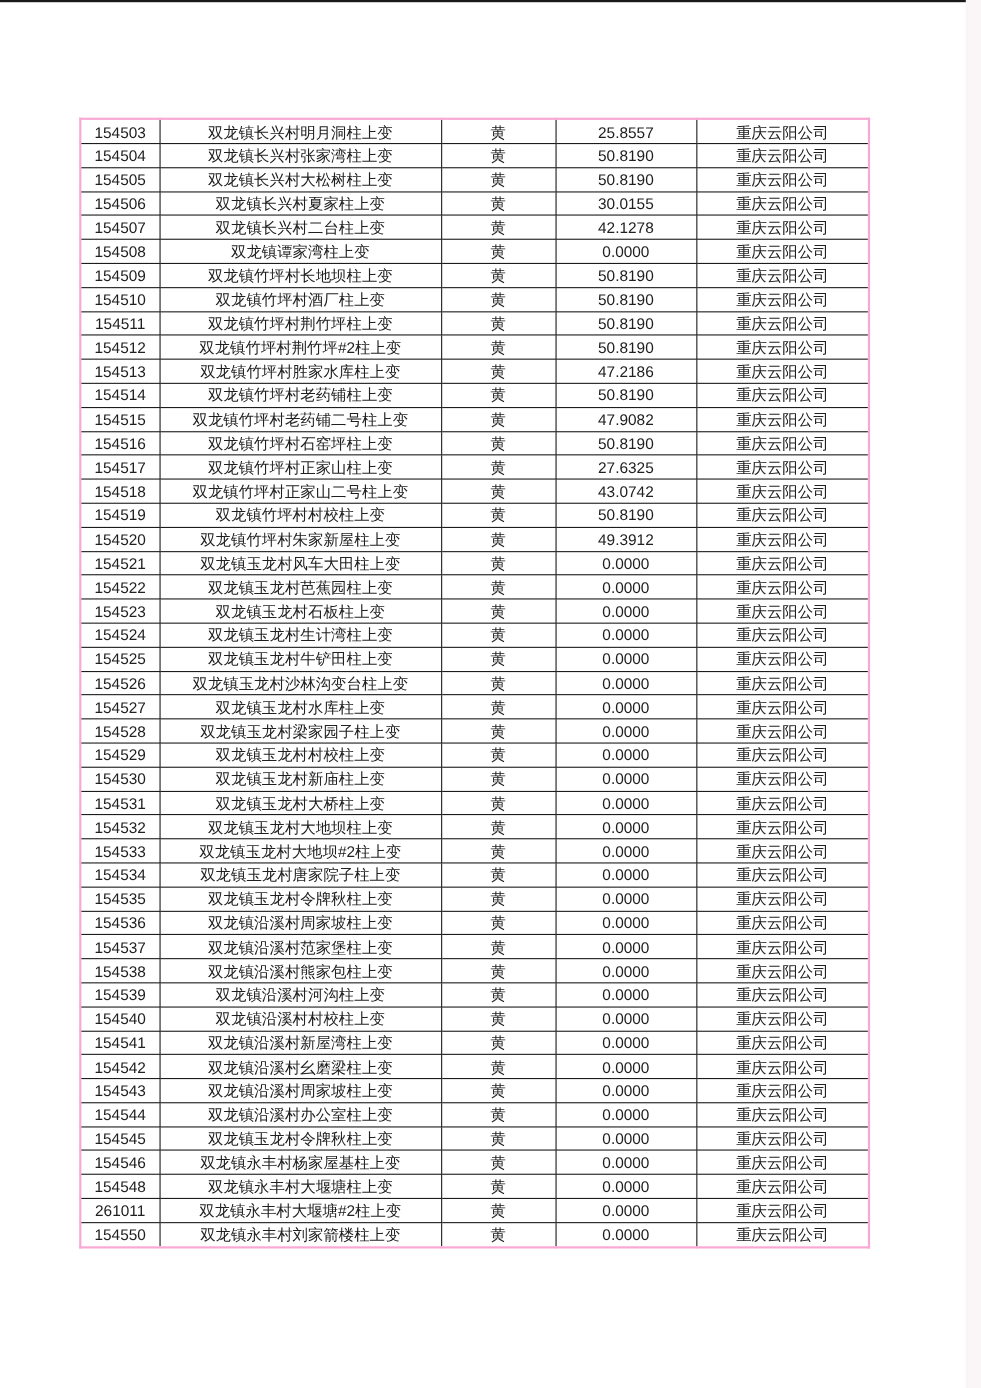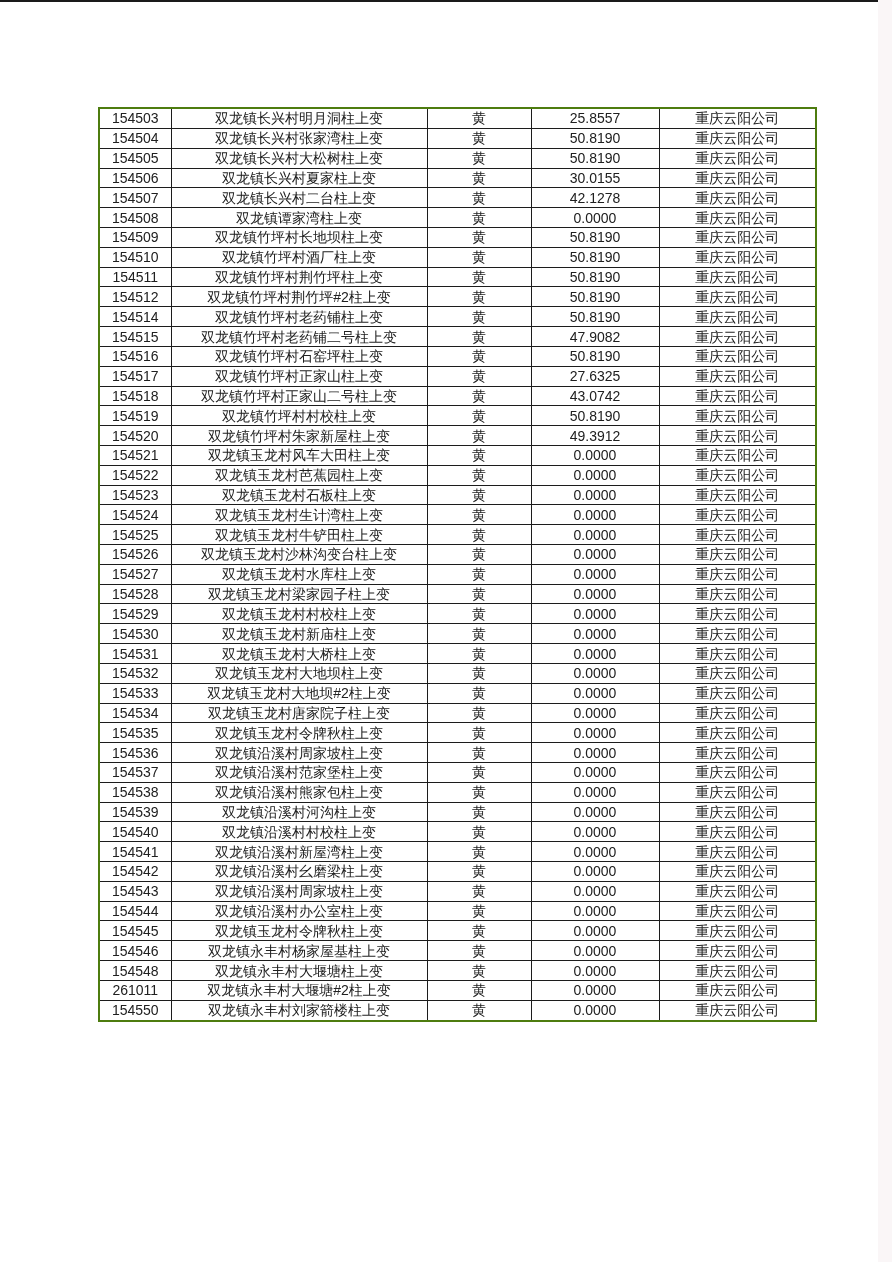--- a/index.html
+++ b/index.html
@@ -28,27 +28,27 @@
   .right-edge-strip {
     position: absolute;
     top: 0;
     right: 0;
     width: 14px;
     height: 1262px;
     background: #faf6f7;
   }
   table.data-table {
     position: absolute;
-    left: 98px;
+    left: 72px;
     top: 107px;
     width: 717px;
-    height: 915px;
+    height: 1028px;
     border-collapse: collapse;
     table-layout: fixed;
-    border: 2px solid #4d7c0f;
+    border: 2px solid #f9a8d4;
   }
   table.data-table td {
     border: 1.5px solid #1c1c1c;
     padding: 0 2px;
     text-align: center;
     vertical-align: middle;
     font-size: 14px;
     line-height: 1;
     color: #202020;
     white-space: nowrap;
@@ -141,20 +141,27 @@
       <td class="col-company">重庆云阳公司</td>
     </tr>
         <tr>
       <td class="col-id">154512</td>
       <td class="col-name">双龙镇竹坪村荆竹坪#2柱上变</td>
       <td class="col-phase">黄</td>
       <td class="col-value">50.8190</td>
       <td class="col-company">重庆云阳公司</td>
     </tr>
         <tr>
+      <td class="col-id">154513</td>
+      <td class="col-name">双龙镇竹坪村胜家水库柱上变</td>
+      <td class="col-phase">黄</td>
+      <td class="col-value">47.2186</td>
+      <td class="col-company">重庆云阳公司</td>
+    </tr>
+        <tr>
       <td class="col-id">154514</td>
       <td class="col-name">双龙镇竹坪村老药铺柱上变</td>
       <td class="col-phase">黄</td>
       <td class="col-value">50.8190</td>
       <td class="col-company">重庆云阳公司</td>
     </tr>
         <tr>
       <td class="col-id">154515</td>
       <td class="col-name">双龙镇竹坪村老药铺二号柱上变</td>
       <td class="col-phase">黄</td>

